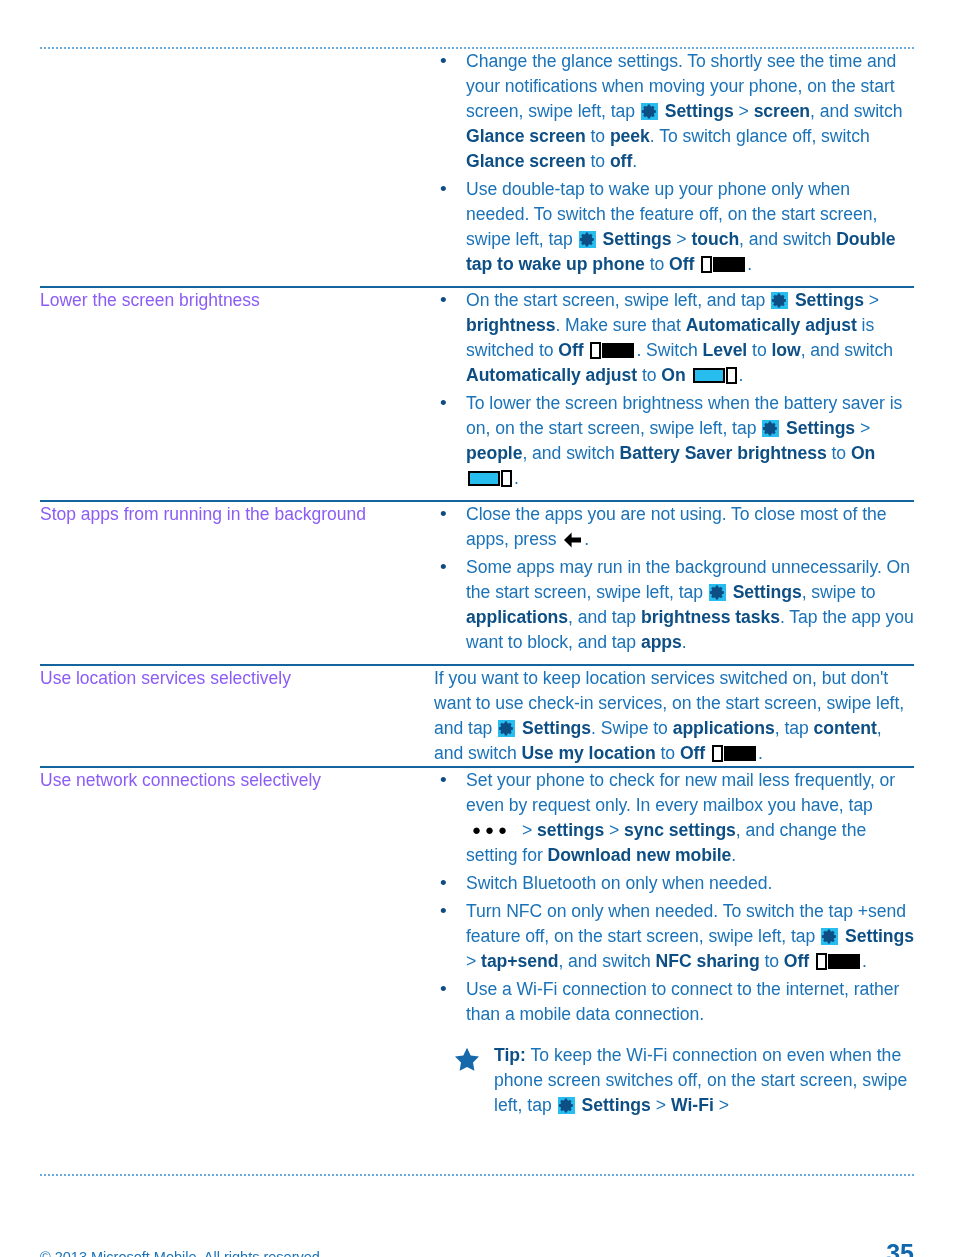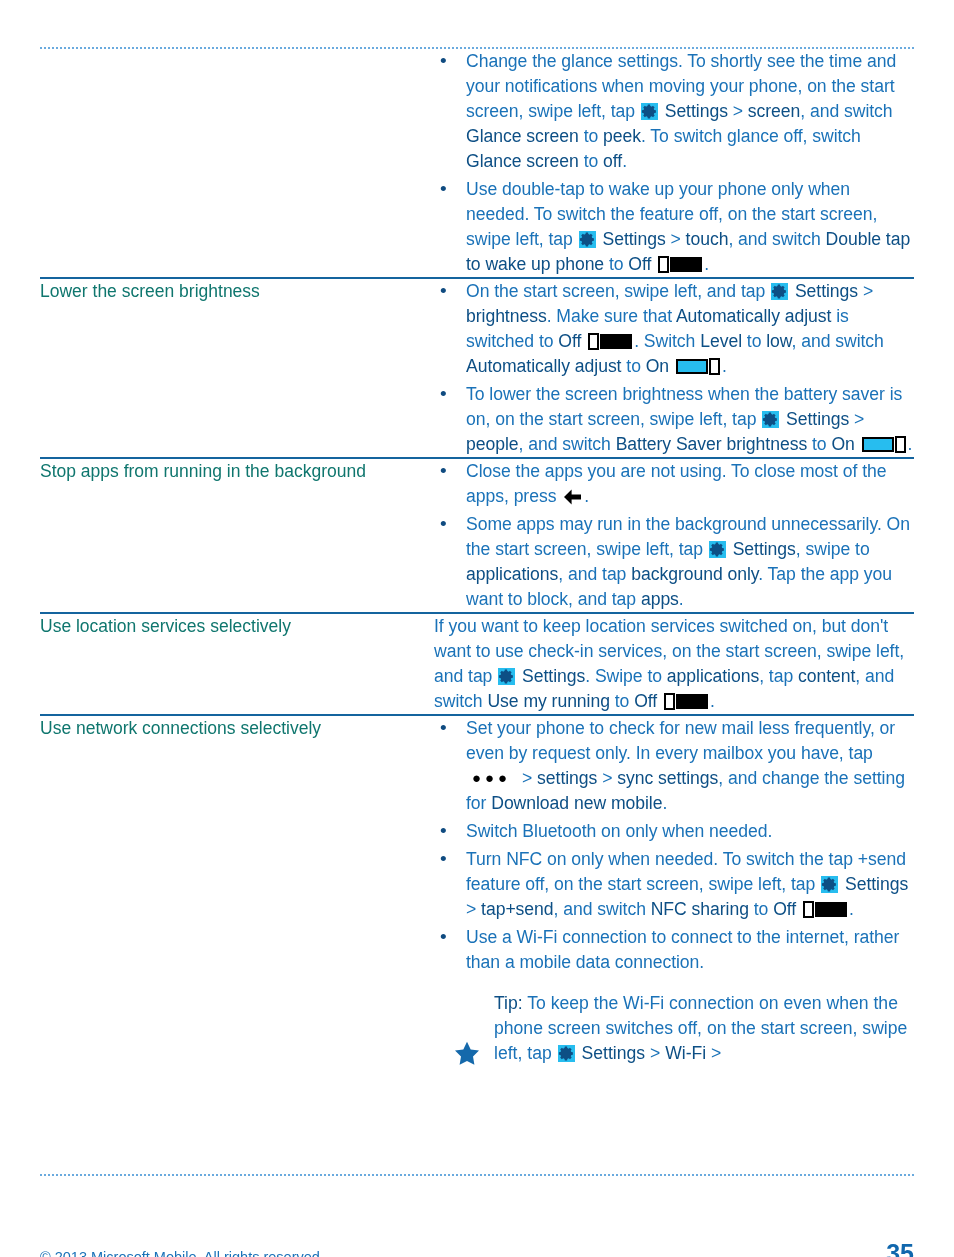--- a/index.html
+++ b/index.html
@@ -45,52 +45,52 @@
   td.col-desc {
     padding-top: 13px;
     padding-bottom: 14px;
   }
   tr.row + tr.row td {
     border-top: 2px solid #14649e;
   }
   .term {
     font-size: 17.5px;
     line-height: 24px;
-    color: #0f766e;
+    color: #8b5cf6;
     font-weight: normal;
   }
   ul.bullets {
     list-style: none;
     margin: 0;
     padding: 0;
   }
   ul.bullets > li {
     position: relative;
     padding-left: 36px;
     margin: 0 0 3px 0;
   }
-  ul.bullets > li:last-child { margin-bottom: 0; }
+  ul.bullets > li:last-child { margin-bottom: 9px; }
   ul.bullets > li::before {
     content: "\2022";
     position: absolute;
     left: 10px;
     top: -1px;
     color: #0f4b80;
     font-size: 19px;
     line-height: 25px;
   }
   .para {
     font-size: 17.6px;
     line-height: 25px;
     color: #1a72b8;
     letter-spacing: -0.05px;
   }
   .plain-desc { padding-left: 4px; }
   b, strong {
-    font-weight: normal;
+    font-weight: bold;
     color: #0d4f85;
   }
   .gear {
     display: inline-block;
     width: 17px;
     height: 17px;
     background: #27bdef;
     vertical-align: -3px;
     position: relative;
     margin: 0 2px 0 1px;
@@ -135,21 +135,21 @@
     display: inline-block;
     vertical-align: 1px;
     margin: 0 6px;
     letter-spacing: 4px;
     color: #000000;
     font-size: 15px;
     line-height: 1;
   }
   .tip-block {
     display: flex;
-    align-items: flex-end;
+    align-items: flex-start;
     margin-top: 16px;
     padding-left: 24px;
   }
   .tip-star {
     flex: 0 0 auto;
     width: 32px;
     padding-top: 4px;
     color: #1569ab;
   }
   .tip-star svg { display: block; }
@@ -233,33 +233,33 @@
             <div class="term">Stop apps from running in the background</div>
           </td>
           <td class="col-desc">
             <ul class="bullets">
               <li class="para">Close the apps you are not using. To close most of the apps, press <span class="back-arrow"><svg width="19" height="16" viewBox="0 0 19 16" aria-hidden="true">
                     <path fill="#000000" d="M8.6 0.6 1 8l7.6 7.4V10.4H18V5.6H8.6z"></path>
                   </svg></span>.</li>
               <li class="para">Some apps may run in the background unnecessarily. On the start screen, swipe left, tap <span class="gear"><svg width="17" height="17" viewBox="0 0 24 24" aria-hidden="true">
                     <path fill="#0d4f85" d="M12 8.2a3.8 3.8 0 1 0 0 7.6 3.8 3.8 0 0 0 0-7.6zm0 5.6a1.8 1.8 0 1 1 0-3.6 1.8 1.8 0 0 1 0 3.6z"></path>
                     <path fill="#0d4f85" d="M21 13.6v-3.2l-2.3-.4a7 7 0 0 0-.8-1.9l1.3-1.9-2.3-2.3-1.9 1.3a7 7 0 0 0-1.9-.8L12.8 2H9.6l-.4 2.4a7 7 0 0 0-1.9.8L5.4 3.9 3.1 6.2l1.3 1.9a7 7 0 0 0-.8 1.9L1.3 10.4v3.2l2.3.4c.2.7.5 1.3.8 1.9l-1.3 1.9 2.3 2.3 1.9-1.3c.6.4 1.2.6 1.9.8l.4 2.3h3.2l.4-2.3c.7-.2 1.3-.5 1.9-.8l1.9 1.3 2.3-2.3-1.3-1.9c.4-.6.6-1.2.8-1.9l2.2-.4z"></path>
-                  </svg></span> <b>Settings</b>, swipe to <b>applications</b>, and tap <b>background only</b>. Tap the app you want to block, and tap <b>apps</b>.</li>
+                  </svg></span> <b>Settings</b>, swipe to <b>applications</b>, and tap <b>brightness tasks</b>. Tap the app you want to block, and tap <b>apps</b>.</li>
             </ul>
           </td>
         </tr>
         <tr class="row">
           <td class="col-term">
             <div class="term">Use location services selectively</div>
           </td>
           <td class="col-desc">
             <div class="para plain-desc">If you want to keep location services switched on, but don't want to use check-in services, on the start screen, swipe left, and tap <span class="gear"><svg width="17" height="17" viewBox="0 0 24 24" aria-hidden="true">
                   <path fill="#0d4f85" d="M12 8.2a3.8 3.8 0 1 0 0 7.6 3.8 3.8 0 0 0 0-7.6zm0 5.6a1.8 1.8 0 1 1 0-3.6 1.8 1.8 0 0 1 0 3.6z"></path>
                   <path fill="#0d4f85" d="M21 13.6v-3.2l-2.3-.4a7 7 0 0 0-.8-1.9l1.3-1.9-2.3-2.3-1.9 1.3a7 7 0 0 0-1.9-.8L12.8 2H9.6l-.4 2.4a7 7 0 0 0-1.9.8L5.4 3.9 3.1 6.2l1.3 1.9a7 7 0 0 0-.8 1.9L1.3 10.4v3.2l2.3.4c.2.7.5 1.3.8 1.9l-1.3 1.9 2.3 2.3 1.9-1.3c.6.4 1.2.6 1.9.8l.4 2.3h3.2l.4-2.3c.7-.2 1.3-.5 1.9-.8l1.9 1.3 2.3-2.3-1.3-1.9c.4-.6.6-1.2.8-1.9l2.2-.4z"></path>
-                </svg></span> <b>Settings</b>. Swipe to <b>applications</b>, tap <b>content</b>, and switch <b>Use my running</b> to <b>Off</b> <span class="toggle off"><span class="bar"></span><span class="knob"></span></span>.</div>
+                </svg></span> <b>Settings</b>. Swipe to <b>applications</b>, tap <b>content</b>, and switch <b>Use my location</b> to <b>Off</b> <span class="toggle off"><span class="bar"></span><span class="knob"></span></span>.</div>
           </td>
         </tr>
         <tr class="row">
           <td class="col-term">
             <div class="term">Use network connections selectively</div>
           </td>
           <td class="col-desc">
             <ul class="bullets">
               <li class="para">Set your phone to check for new mail less frequently, or even by request only. In every mailbox you have, tap <span class="ellipsis">●●●</span> &gt; <b>settings</b> &gt; <b>sync settings</b>, and change the setting for <b>Download new mobile</b>.</li>
               <li class="para">Switch Bluetooth on only when needed.</li>

